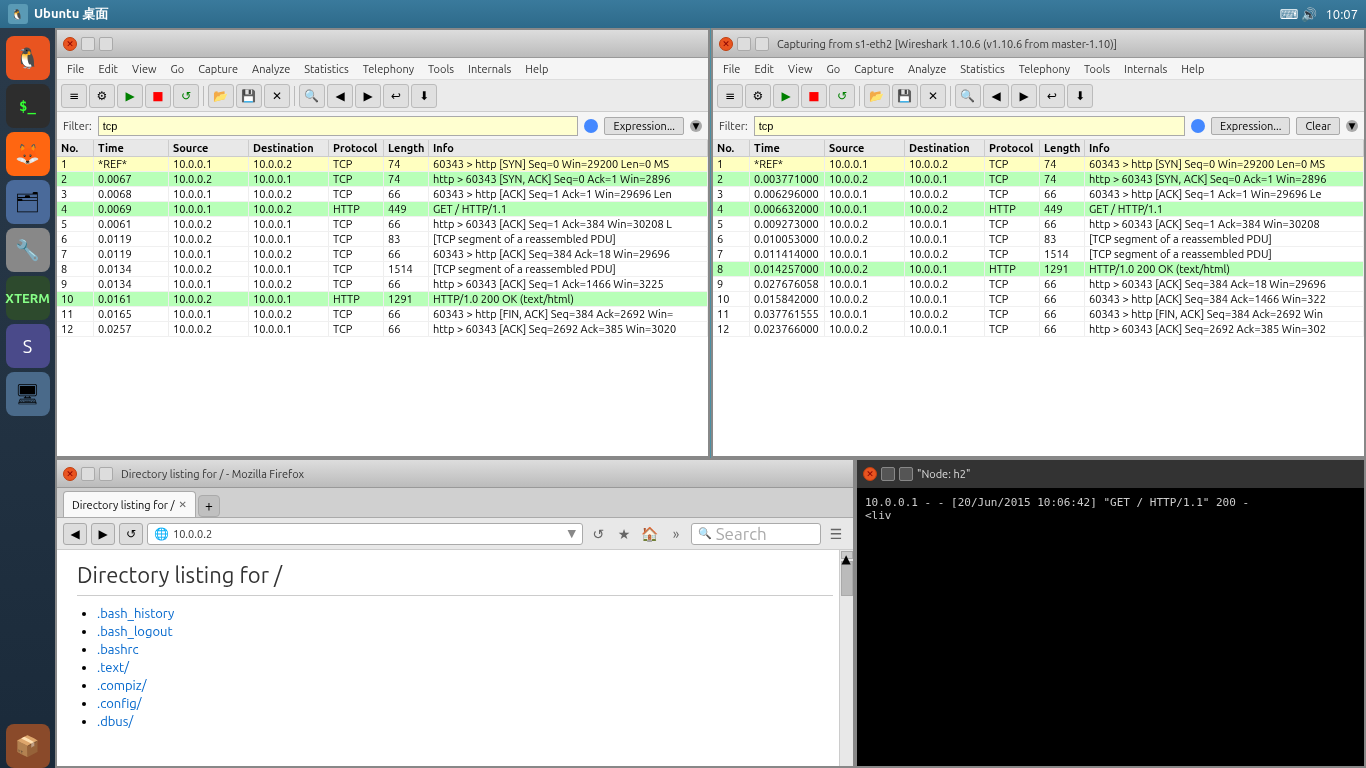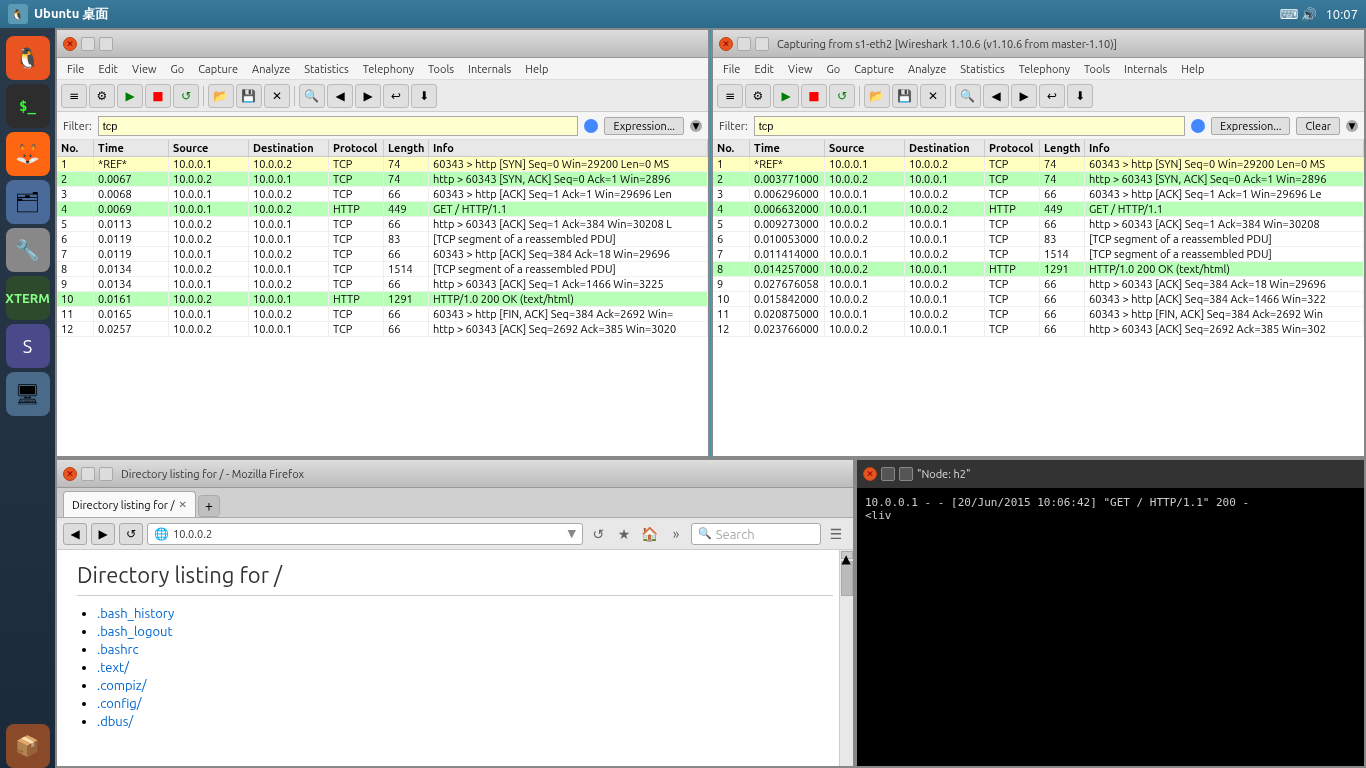--- a/index.html
+++ b/index.html
@@ -504,21 +504,21 @@
       <div class="col-no">4</div>
       <div class="col-time">0.0069</div>
       <div class="col-src">10.0.0.1</div>
       <div class="col-dst">10.0.0.2</div>
       <div class="col-proto">HTTP</div>
       <div class="col-len">449</div>
       <div class="col-info">GET / HTTP/1.1</div>
     </div>
             <div class="packet-row" style="background: rgb(255, 255, 255);">
       <div class="col-no">5</div>
-      <div class="col-time">0.0113</div>
+      <div class="col-time">0.0061</div>
       <div class="col-src">10.0.0.2</div>
       <div class="col-dst">10.0.0.1</div>
       <div class="col-proto">TCP</div>
       <div class="col-len">66</div>
       <div class="col-info">http &gt; 60343 [ACK] Seq=1 Ack=384 Win=30208 L</div>
     </div>
             <div class="packet-row" style="background: rgb(255, 255, 255);">
       <div class="col-no">6</div>
       <div class="col-time">0.0119</div>
       <div class="col-src">10.0.0.2</div>
@@ -728,21 +728,21 @@
       <div class="col-no">10</div>
       <div class="col-time">0.015842000</div>
       <div class="col-src">10.0.0.2</div>
       <div class="col-dst">10.0.0.1</div>
       <div class="col-proto">TCP</div>
       <div class="col-len">66</div>
       <div class="col-info">60343 &gt; http [ACK] Seq=384 Ack=1466 Win=322</div>
     </div>
             <div class="packet-row" style="background: rgb(255, 255, 255);">
       <div class="col-no">11</div>
-      <div class="col-time">0.020875000</div>
+      <div class="col-time">0.037761555</div>
       <div class="col-src">10.0.0.1</div>
       <div class="col-dst">10.0.0.2</div>
       <div class="col-proto">TCP</div>
       <div class="col-len">66</div>
       <div class="col-info">60343 &gt; http [FIN, ACK] Seq=384 Ack=2692 Win</div>
     </div>
             <div class="packet-row" style="background: rgb(255, 255, 255);">
       <div class="col-no">12</div>
       <div class="col-time">0.023766000</div>
       <div class="col-src">10.0.0.2</div>
@@ -780,21 +780,21 @@
           <span class="ff-url-globe">🌐</span>
           <span class="ff-url-text">10.0.0.2</span>
           <span style="color:#888;">▼</span>
         </div>
         <div class="nav-icon-btn">↺</div>
         <div class="nav-icon-btn">★</div>
         <div class="nav-icon-btn">🏠</div>
         <div class="nav-icon-btn">»</div>
         <div class="ff-search">
           <span style="color:#888;">🔍</span>
-          <span style="color:#aaa;font-size:13px;">Search</span>
+          <span style="color:#aaa;font-size:17px;">Search</span>
         </div>
         <div class="nav-icon-btn">☰</div>
       </div>
       <div class="ff-content" style="position:relative;">
         <h1 class="ff-page-title">Directory listing for /</h1>
         <hr class="ff-hr">
         <ul class="ff-list">
           <li><a href="#">.bash_history</a></li>
           <li><a href="#">.bash_logout</a></li>
           <li><a href="#">.bashrc</a></li>

